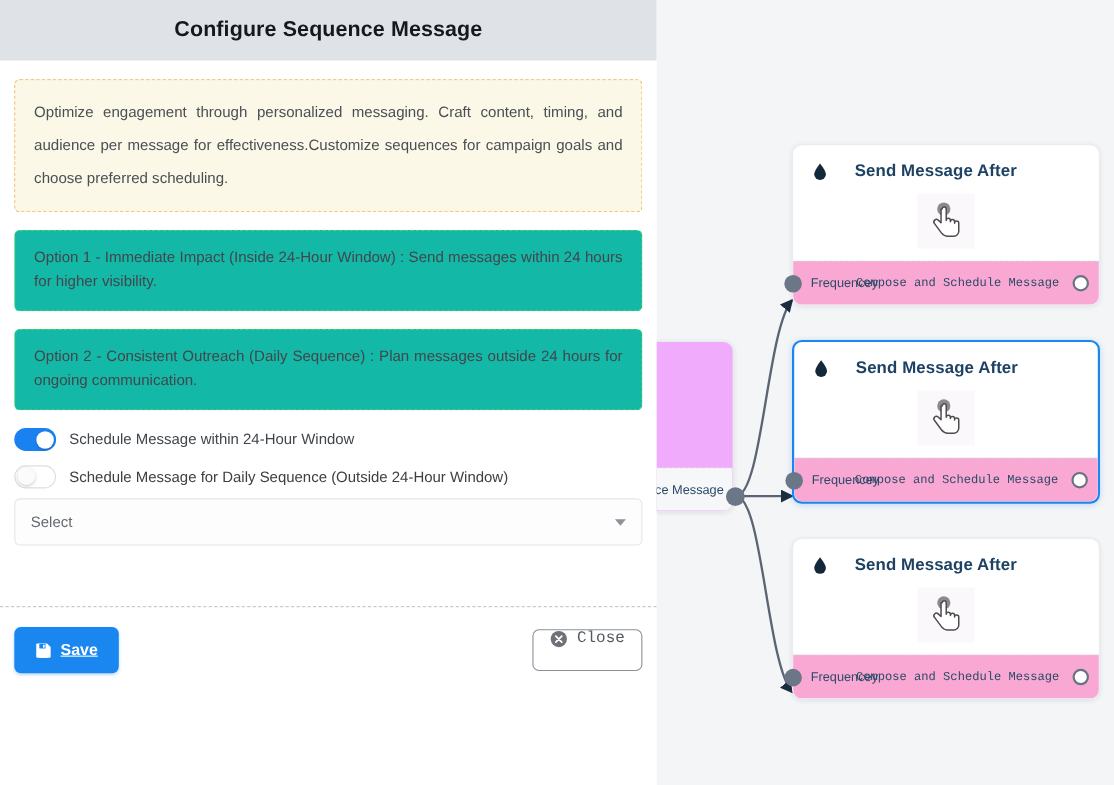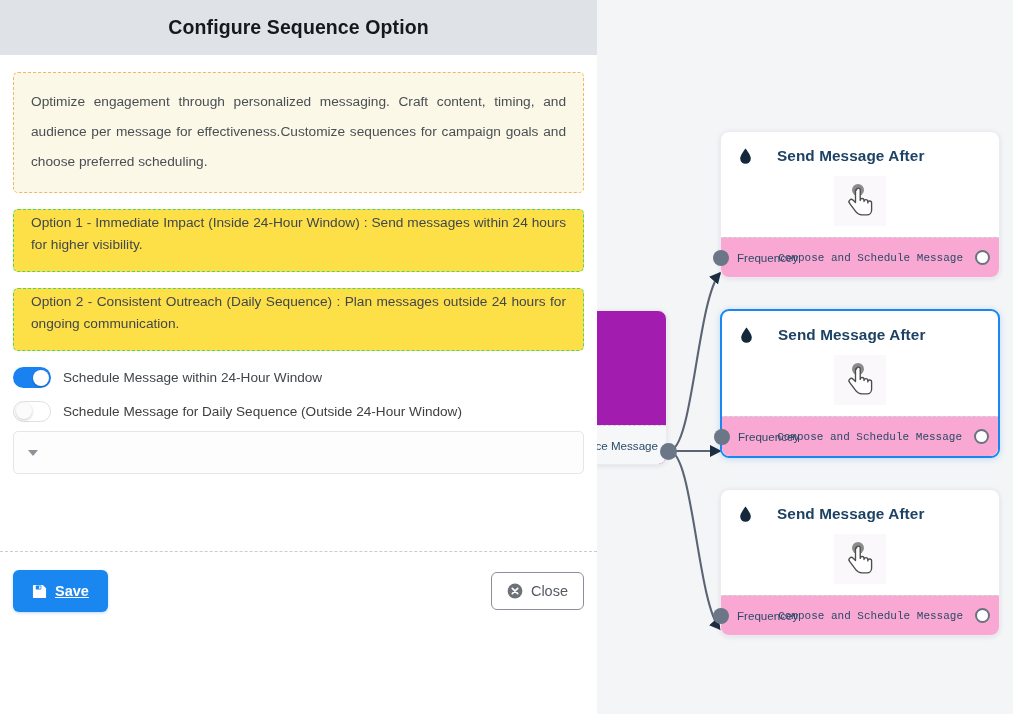--- a/index.html
+++ b/index.html
@@ -58,23 +58,23 @@
     margin: 0;
     font-size: 13.7px;
     line-height: 30px;
     color: #4a4f54;
     text-align: justify;
     text-justify: inter-word;
   }
 
   .opt {
     border: 1.5px dashed #4bd66a;
-    background: #fde047;
+    background: #14b8a6;
     border-radius: 5px;
-    padding: 2px 17px 15px 17px;
+    padding: 13px 17px 15px 17px;
     margin-bottom: 16px;
   }
   .opt p {
     margin: 0;
     font-size: 13.7px;
     line-height: 22px;
     color: #41474d;
     text-align: justify;
     text-justify: inter-word;
   }
@@ -179,25 +179,25 @@
     text-decoration: underline;
   }
   .btn-close {
     background: #ffffff;
     border: 1px solid #8a9099;
     border-radius: 6px;
     color: #545a61;
     height: 38px;
     padding: 0 15px;
     display: flex;
-    align-items: center;
+    align-items: flex-start;
     gap: 8px;
     font-size: 14.5px;
     cursor: pointer;
-    font-family: Liberation Sans, sans-serif;
+    font-family: Liberation Mono, monospace;
   }
   .ico { display: inline-flex; align-items: center; }
 
   
   .canvas {
     position: absolute;
     left: 597px;
     top: 0;
     width: 416px;
     height: 714px;
@@ -291,21 +291,21 @@
     background: #6b7687;
   }
 
   
   .node-src {
     position: absolute;
     left: -45px;
     top: 310px;
     width: 115px;
     height: 155px;
-    background: #a21caf;
+    background: #f0abfc;
     border-radius: 9px;
     box-shadow: 0 1px 5px rgba(32,40,55,0.10);
     border: 1px solid #ececf0;
     box-sizing: border-box;
   }
   .node-src .src-foot {
     position: absolute;
     left: 0; right: 0; bottom: 0;
     height: 39px;
     border-top: 1px dashed #d4d7dc;
@@ -333,21 +333,21 @@
   }
 </style>
 </head>
 <body>
 
 <div class="app">
 
   <div class="panel">
 
     <div class="panel-header">
-      <div class="panel-title">Configure Sequence Option</div>
+      <div class="panel-title">Configure Sequence Message</div>
     </div>
 
     <div class="panel-body">
 
       <div class="note">
         <p>Optimize engagement through personalized messaging. Craft content, timing, and audience per message for effectiveness.Customize sequences for campaign goals and choose preferred scheduling.</p>
       </div>
 
       <div class="opt">
         <p>Option 1 - Immediate Impact (Inside 24-Hour Window) : Send messages within 24 hours for higher visibility.</p>
@@ -366,20 +366,21 @@
 
       <div class="toggle-row second">
         <div class="switch off">
           <div class="knob"></div>
         </div>
         <div class="toggle-label dim">Schedule Message for Daily Sequence (Outside 24-Hour Window)</div>
       </div>
 
 
       <div class="select">
+        <div class="val">Select</div>
         <div class="caret"></div>
       </div>
 
     </div>
 
     <div class="divider"></div>
 
     <div class="footer">
       <button class="btn-save">
         <span class="ico">

